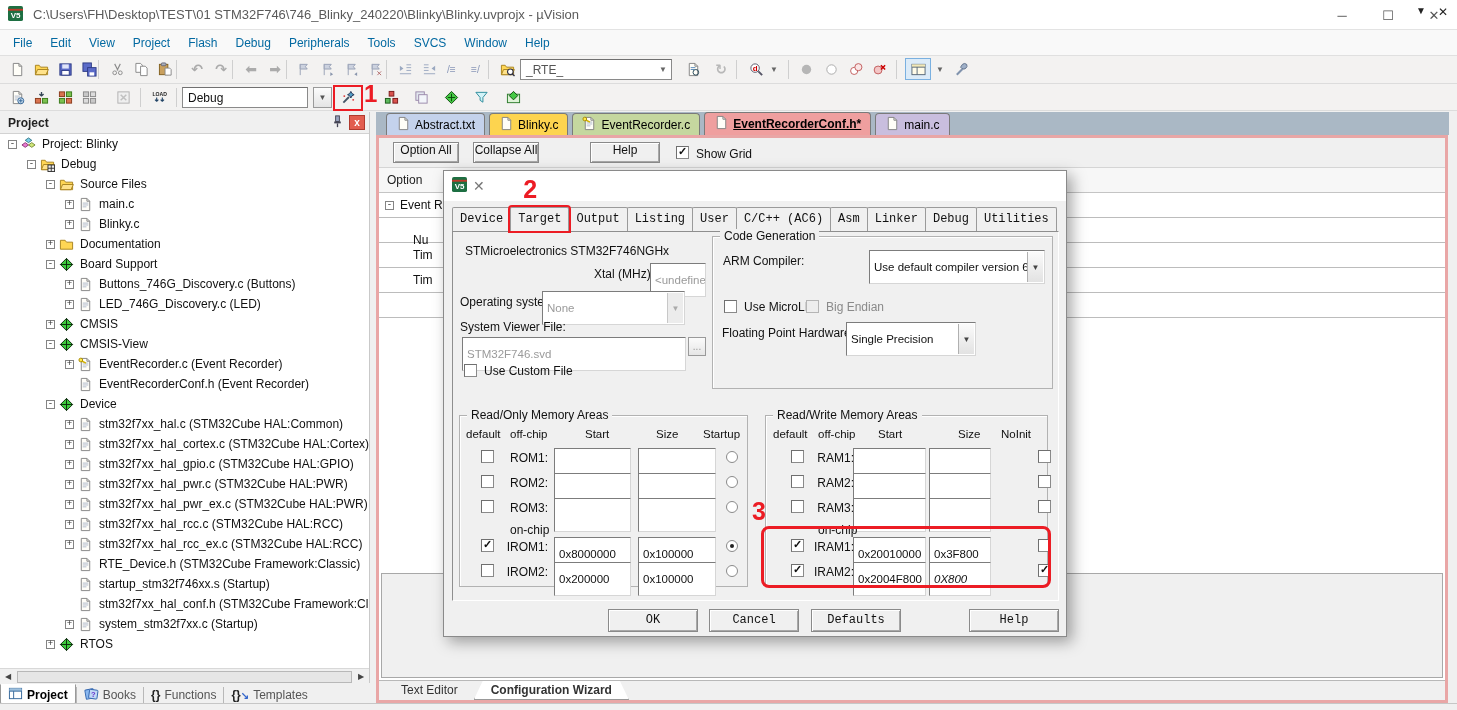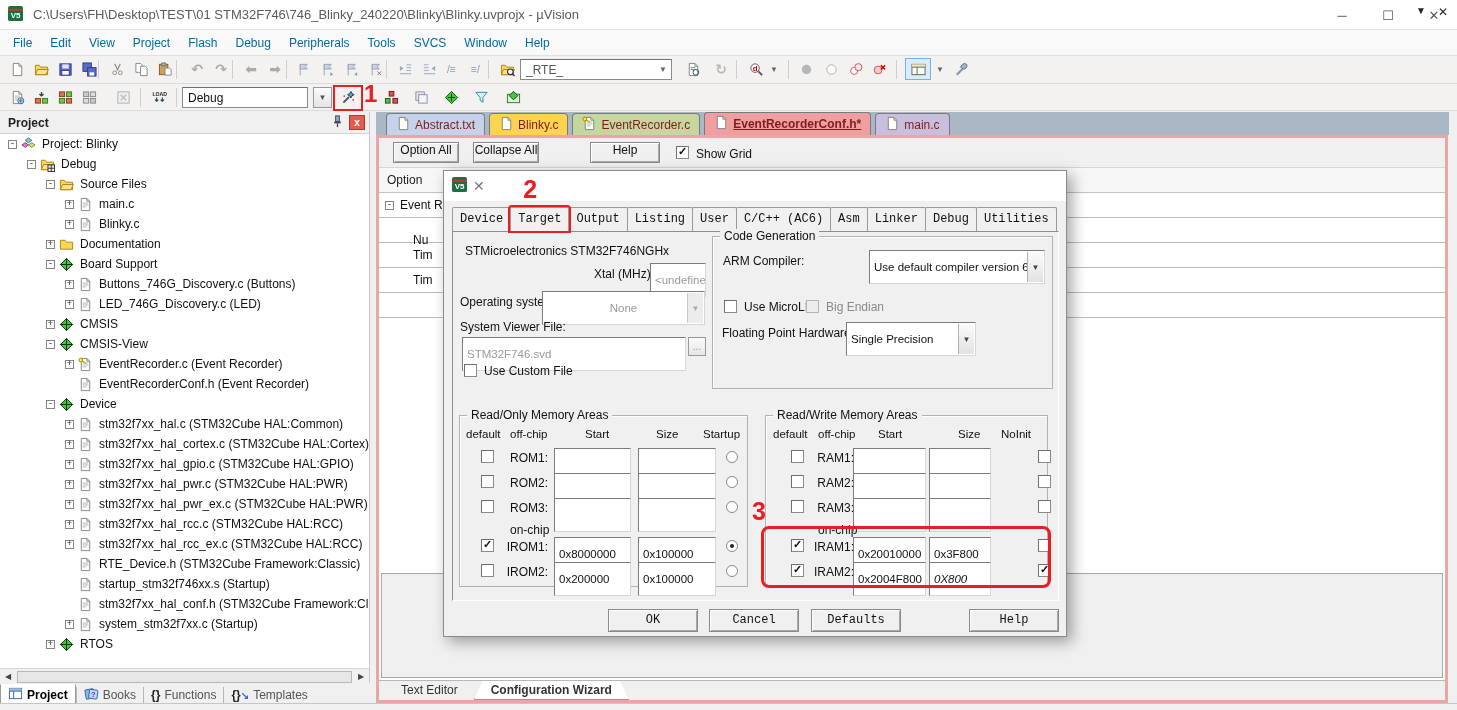--- a/index.html
+++ b/index.html
@@ -38,21 +38,21 @@
   .hscroll { position:absolute; left:0; top:556px; width:369px; height:16px; background:#f0f0f0; border-top:1px solid #d8d8d8; display:flex; align-items:center; }
   .scr-arrow { width:16px; height:14px; text-align:center; font-size:8px; color:#444; line-height:14px; }
   .scr-thumb { height:12px; background:#e6e6e6; border:1px solid #b8b8b8; flex:1; margin:0 1px; }
   #panel-tabs { position:absolute; left:0; top:571px; width:370px; height:27px; background:#f0f0f0; display:flex; align-items:flex-start; padding-top:1px; }
   .ptab { height:21px; display:flex; align-items:center; padding:0 7px; color:#555; gap:4px; }
   .ptab.active { background:#fff; border:1px solid #9a9a9a; border-top-color:#fff0; border-radius:0 0 3px 3px; color:#000; font-weight:bold; }
   .ptab-sep { width:1px; height:16px; background:#b8b8b8; margin-top:3px; }
 
   
   #tabbar { position:absolute; left:376px; top:112px; width:1073px; height:23px; background:#aab8c5; display:flex; align-items:flex-end; padding-left:10px; }
-  .etab { height:22px; border:1px solid #7a7a7a; border-bottom:none; border-radius:4px 4px 0 0; display:flex; align-items:center; padding:0 9px; margin-right:4px; gap:4px; font-size:12px; color:#7f1d1d; }
+  .etab { height:22px; border:1px solid #7a7a7a; border-bottom:none; border-radius:4px 4px 0 0; display:flex; align-items:center; padding:0 9px; margin-right:4px; gap:4px; font-size:12px; color:#000000; }
   .etab.active { font-weight:bold; text-decoration:underline; height:23px; }
   .tab-ctrl { position:absolute; top:5px; font-size:10px; color:#222; }
   #editor-frame { position:absolute; left:376px; top:135px; width:1072px; height:568px; border:3px solid #e9a6a6; background:#fff; }
   #wiz-toolbar { position:absolute; left:0; top:0; width:1066px; height:30px; background:#f0f0f0; border-bottom:1px solid #d5d5d5; }
   .wbtn { background:#f0f0f0; border:1px solid #8a8a8a; box-shadow:inset 1px 1px 0 #fff, inset -1px -1px 0 #a8a8a8; text-align:center; font-size:12px; color:#111; position:absolute; height:21px; }
   #wizard { position:absolute; left:0; top:30px; width:1066px; height:512px; background:#fff; }
   .wiz-header { height:25px; background:#f7f7f7; border-bottom:1px solid #c4c4c4; display:flex; align-items:center; padding-left:8px; color:#222; }
   .grid-row { height:25px; border-bottom:1px solid #bcbcbc; display:flex; align-items:center; white-space:nowrap; }
   #desc-panel { position:absolute; left:2px; right:2px; bottom:2px; height:105px; background:#f0f0f0; border:1px solid #a8a8a8; }
   #view-tabs { position:absolute; left:0; bottom:0; width:1066px; height:20px; background:#f0f0f0; border-top:1px solid #b8b8b8; display:flex; padding-left:6px; }
@@ -823,21 +823,21 @@
       <div class="dtab">Linker</div>
       <div class="dtab">Debug</div>
       <div class="dtab">Utilities</div>
     </div>
   <div id="dlg-panel">
     <span class="lbl" style="left:12px;top:12px;">STMicroelectronics STM32F746NGHx</span>
     <span class="lbl" style="left:141px;top:35px;">Xtal (MHz):</span>
     <div class="tin dis" style="left:197px;top:31px;width:56px;height:20px;">&lt;undefined&gt;</div>
 
     <span class="lbl" style="left:7px;top:63px;">Operating system:</span>
-    <div class="tin dis" style="left:89px;top:59px;width:163px;height:20px;justify-content:center;">
+    <div class="tin dis" style="left:89px;top:59px;width:143px;height:20px;">
       <span>None</span>
       <span style="position:absolute;right:1px;top:1px;bottom:1px;width:16px;background:#ececec;border-left:1px solid #c8c8c8;color:#aaa;font-size:8px;display:flex;align-items:center;justify-content:center;">▼</span>
     </div>
 
     <span class="lbl" style="left:7px;top:88px;">System Viewer File:</span>
     <div class="tin dis" style="left:9px;top:105px;width:224px;height:19px;">STM32F746.svd</div>
     <div class="mini-btn" style="left:235px;top:105px;width:18px;height:19px;line-height:17px;color:#999;">...</div>
 
     <span class="cb" style="left:11px;top:132px;"></span>
     <span class="lbl" style="left:31px;top:132px;">Use Custom File</span>

